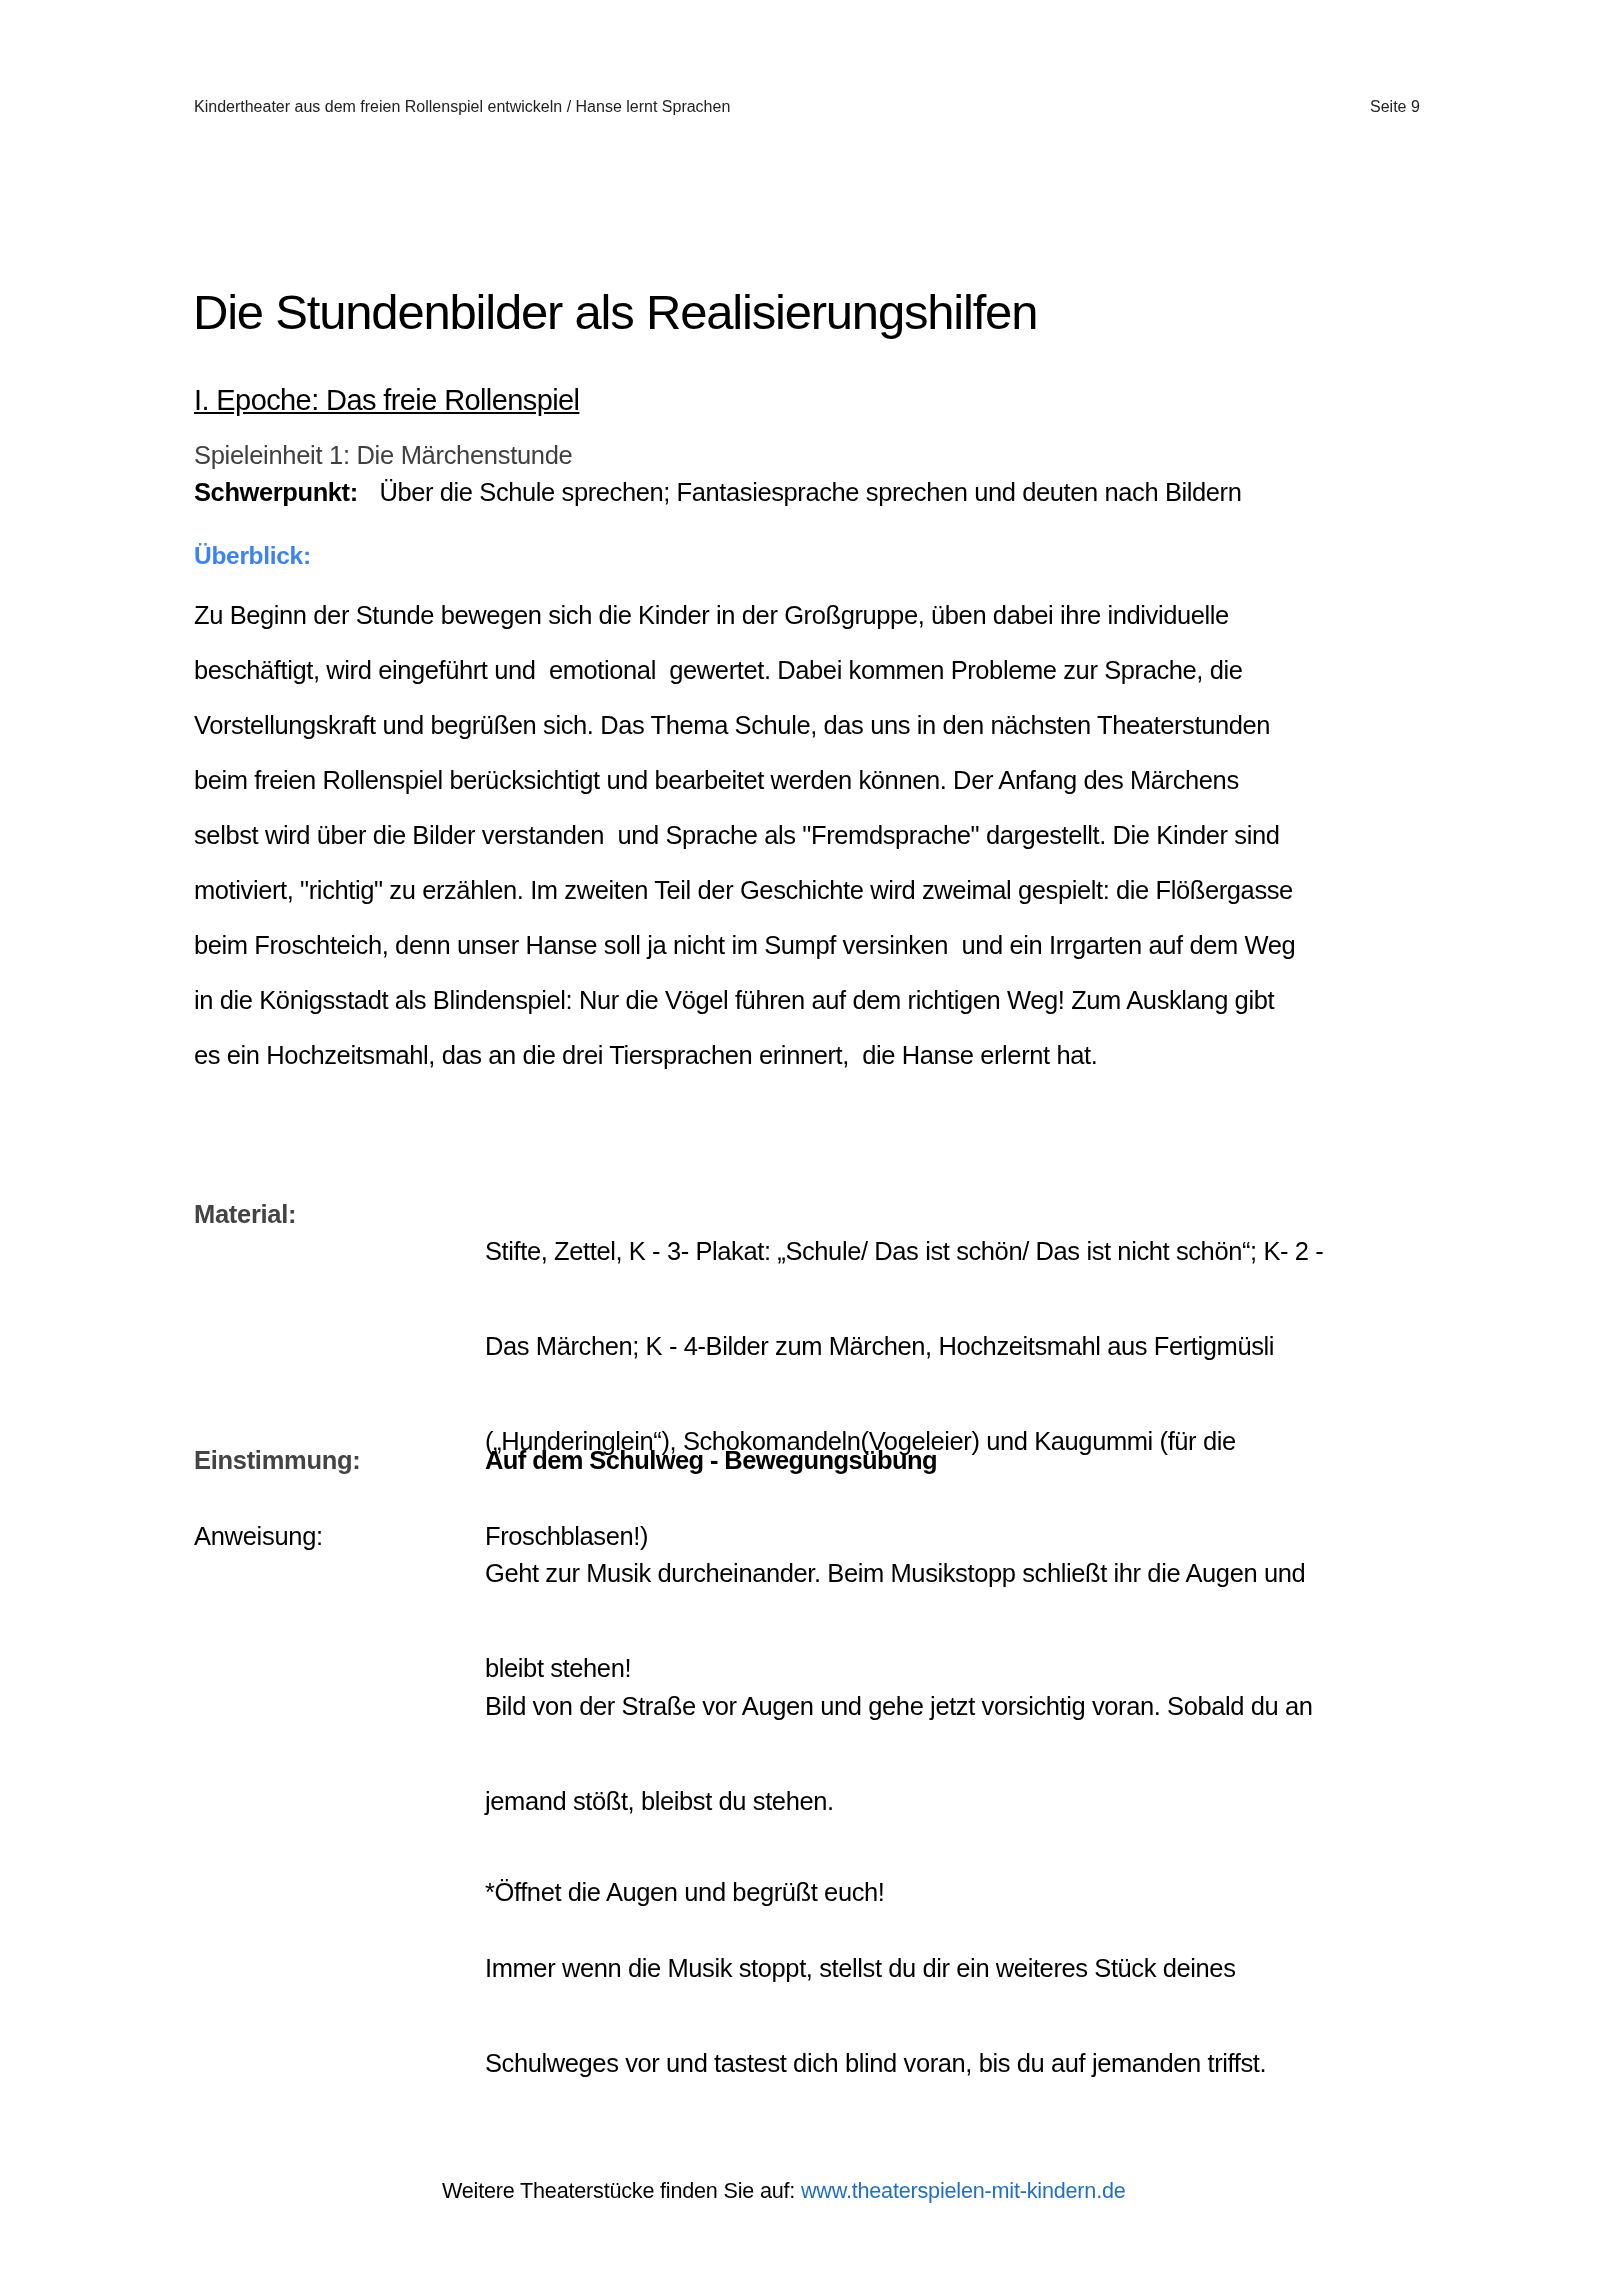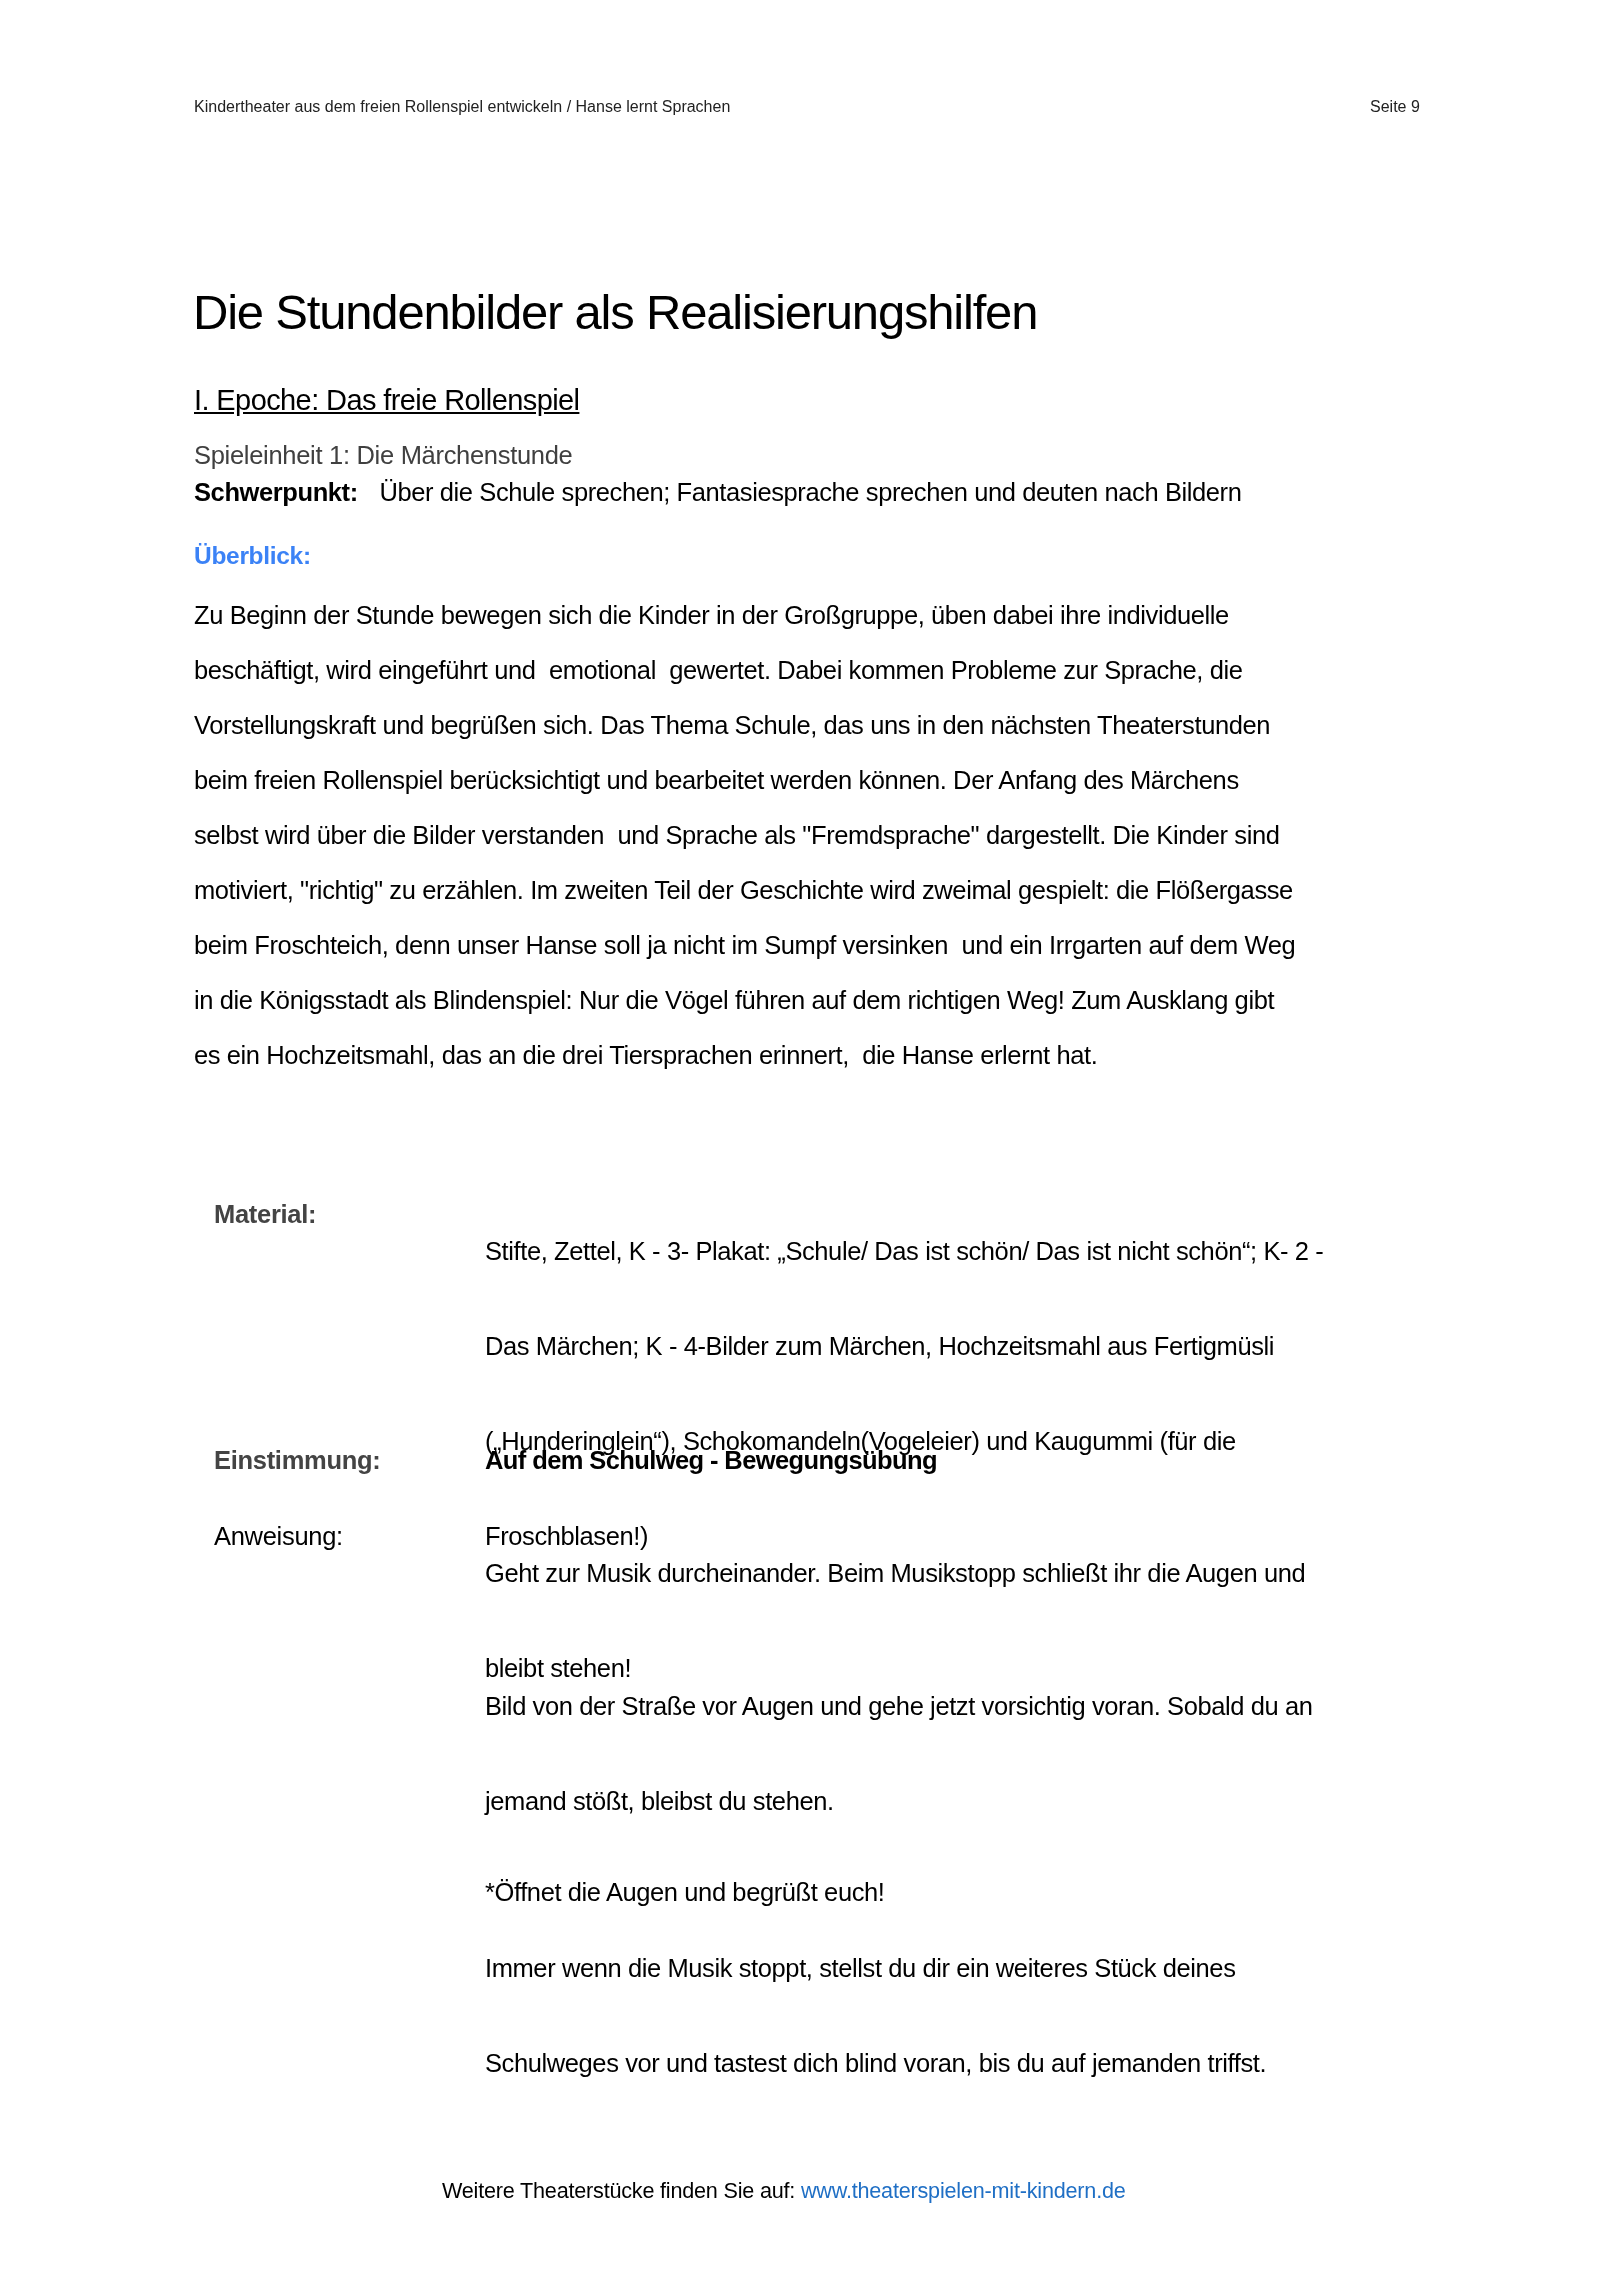--- a/index.html
+++ b/index.html
@@ -11,21 +11,21 @@
   #hdr-right { left: 1370px; }
   .title { left: 193px; top: 284px; font-size: 49px; letter-spacing: -1.2px; }
   .epoch { left: 194px; top: 384px; font-size: 29px; letter-spacing: -0.6px; text-decoration: underline; }
   .unit { left: 194px; top: 441px; font-size: 25.5px; color: #404040; letter-spacing: -0.3px; }
   .focus { left: 194px; top: 478px; font-size: 25.5px; letter-spacing: -0.4px; }
   .focus b { font-weight: bold; }
   .focus .gap { display: inline-block; width: 21.6px; }
   .overview-h { left: 194px; top: 542px; font-size: 24.5px; font-weight: bold; color: #3b82f6; letter-spacing: -0.3px; }
   .para { left: 194px; top: 596px; width: 1274px; font-size: 25.5px; letter-spacing: -0.4px; }
   .para .ln { height: 55px; line-height: 39px; white-space: pre; }
-  .lbl { left: 194px; font-size: 25.5px; letter-spacing: -0.3px; margin-left: 20px; }
+  .lbl { left: 194px; font-size: 25.5px; letter-spacing: -0.3px; }
   .lbl.grey { color: #444; font-weight: bold; }
   .val { left: 485px; font-size: 25.5px; letter-spacing: -0.4px; }
   .val .ln { height: 55px; line-height: 39px; white-space: pre; margin-top: 40px; }
   .footer { left: 442px; top: 2178px; font-size: 21.6px; color: #000; letter-spacing: -0.2px; }
   .footer a { color: #1f6fc5; }
 </style>
 </head>
 <body>
 
 <div class="abs hdr" id="hdr-left">Kindertheater aus dem freien Rollenspiel entwickeln  / Hanse lernt Sprachen</div>

